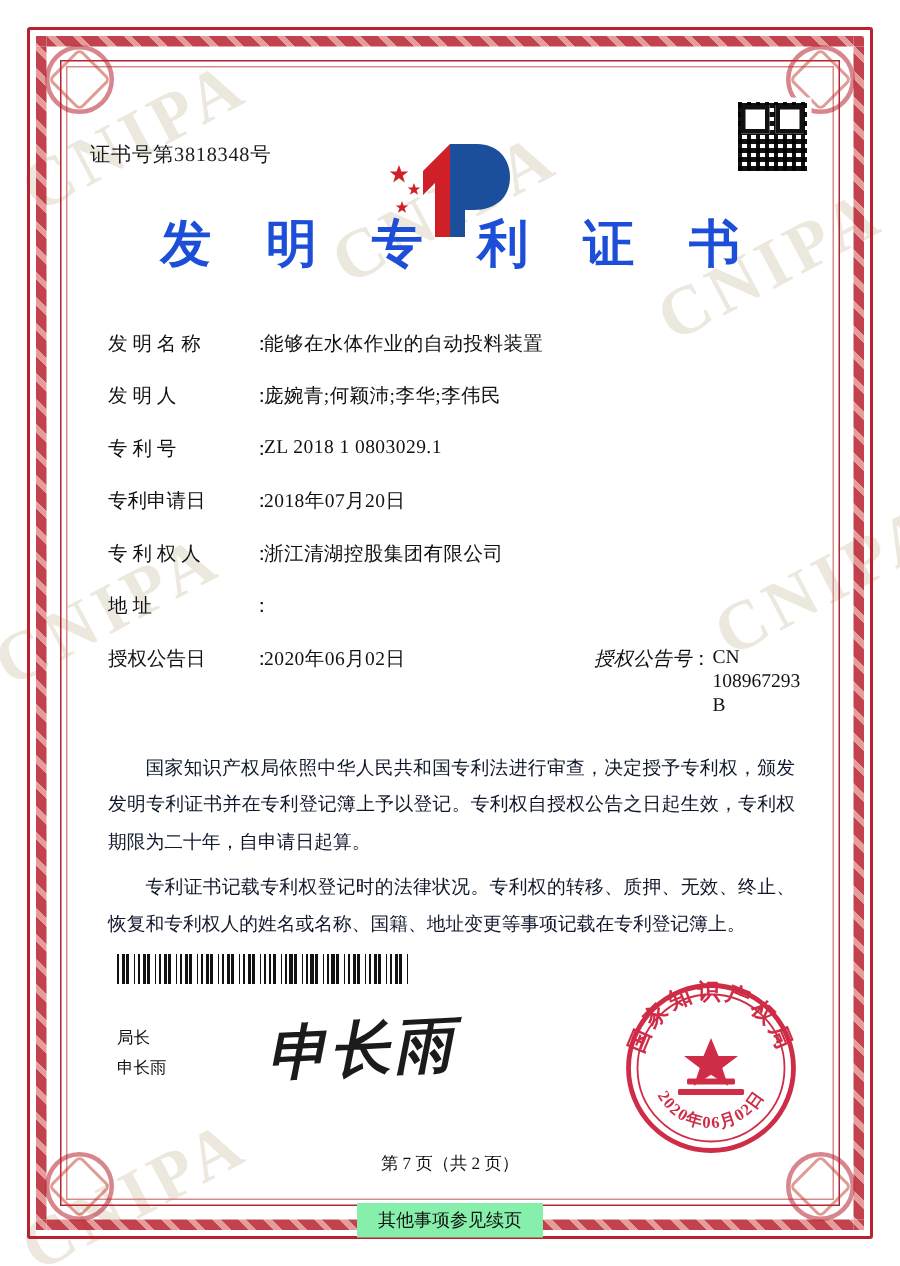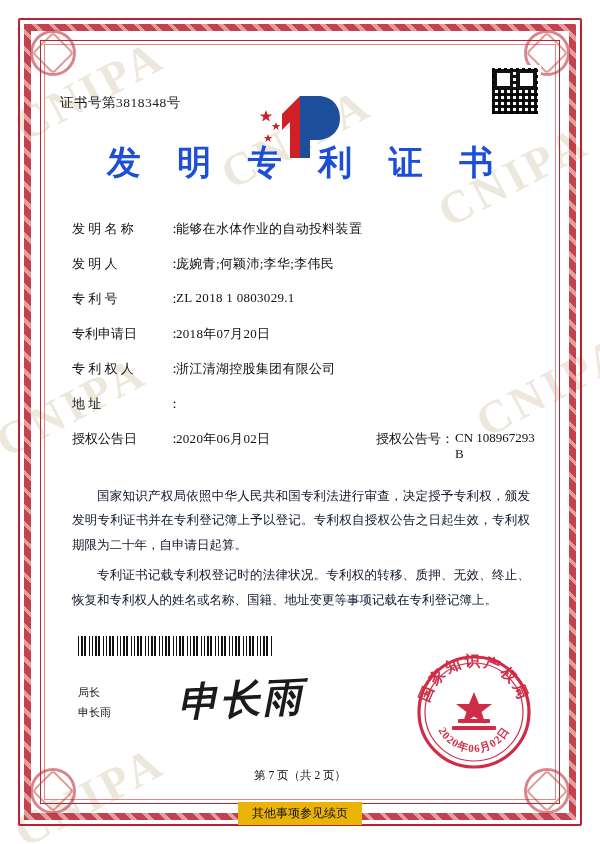--- a/index.html
+++ b/index.html
@@ -139,21 +139,21 @@
   .flabel{
     width:96px;
     flex:0 0 96px;
     letter-spacing:0;
     white-space:nowrap;
   }
   .fcolon{width:8px;flex:0 0 8px;}
   .fvalue{flex:1 1 auto;letter-spacing:.3px;}
   .frow.two .fvalue{flex:0 0 200px;}
   .sublabel{
-    flex:0 0 auto;margin-left:0;white-space:nowrap;
+    flex:0 0 auto;margin-left:20px;white-space:nowrap;font-style:italic;
   }
   .subvalue{flex:1 1 auto;margin-left:6px;}
 
   .para{
     margin:22px 10px 0 12px;
     font-family:"Liberation Serif",serif;
     font-size:12.5px;
     line-height:1.95;
     color:#0f172a;
     text-align:justify;
@@ -198,21 +198,21 @@
     text-align:center;
     font-family:"Liberation Serif",serif;
     font-size:11.5px;color:#111;z-index:3;
   }
   .footnote{
     position:absolute;left:0;right:0;top:802px;
     text-align:center;z-index:3;
   }
   .footnote span{
     display:inline-block;
-    background:#eab308;
+    background:#86efac;
     padding:3px 14px;
     font-family:"Liberation Serif",serif;
     font-size:12px;color:#111;
   }
 </style>
 </head>
 <body>
 
 <div class="wm" style="left:8px;top:64px;font-size:46px;transform:rotate(-28deg);">CNIPA</div>
 <div class="wm" style="left:215px;top:112px;font-size:46px;transform:rotate(-28deg);">CNIPA</div>

